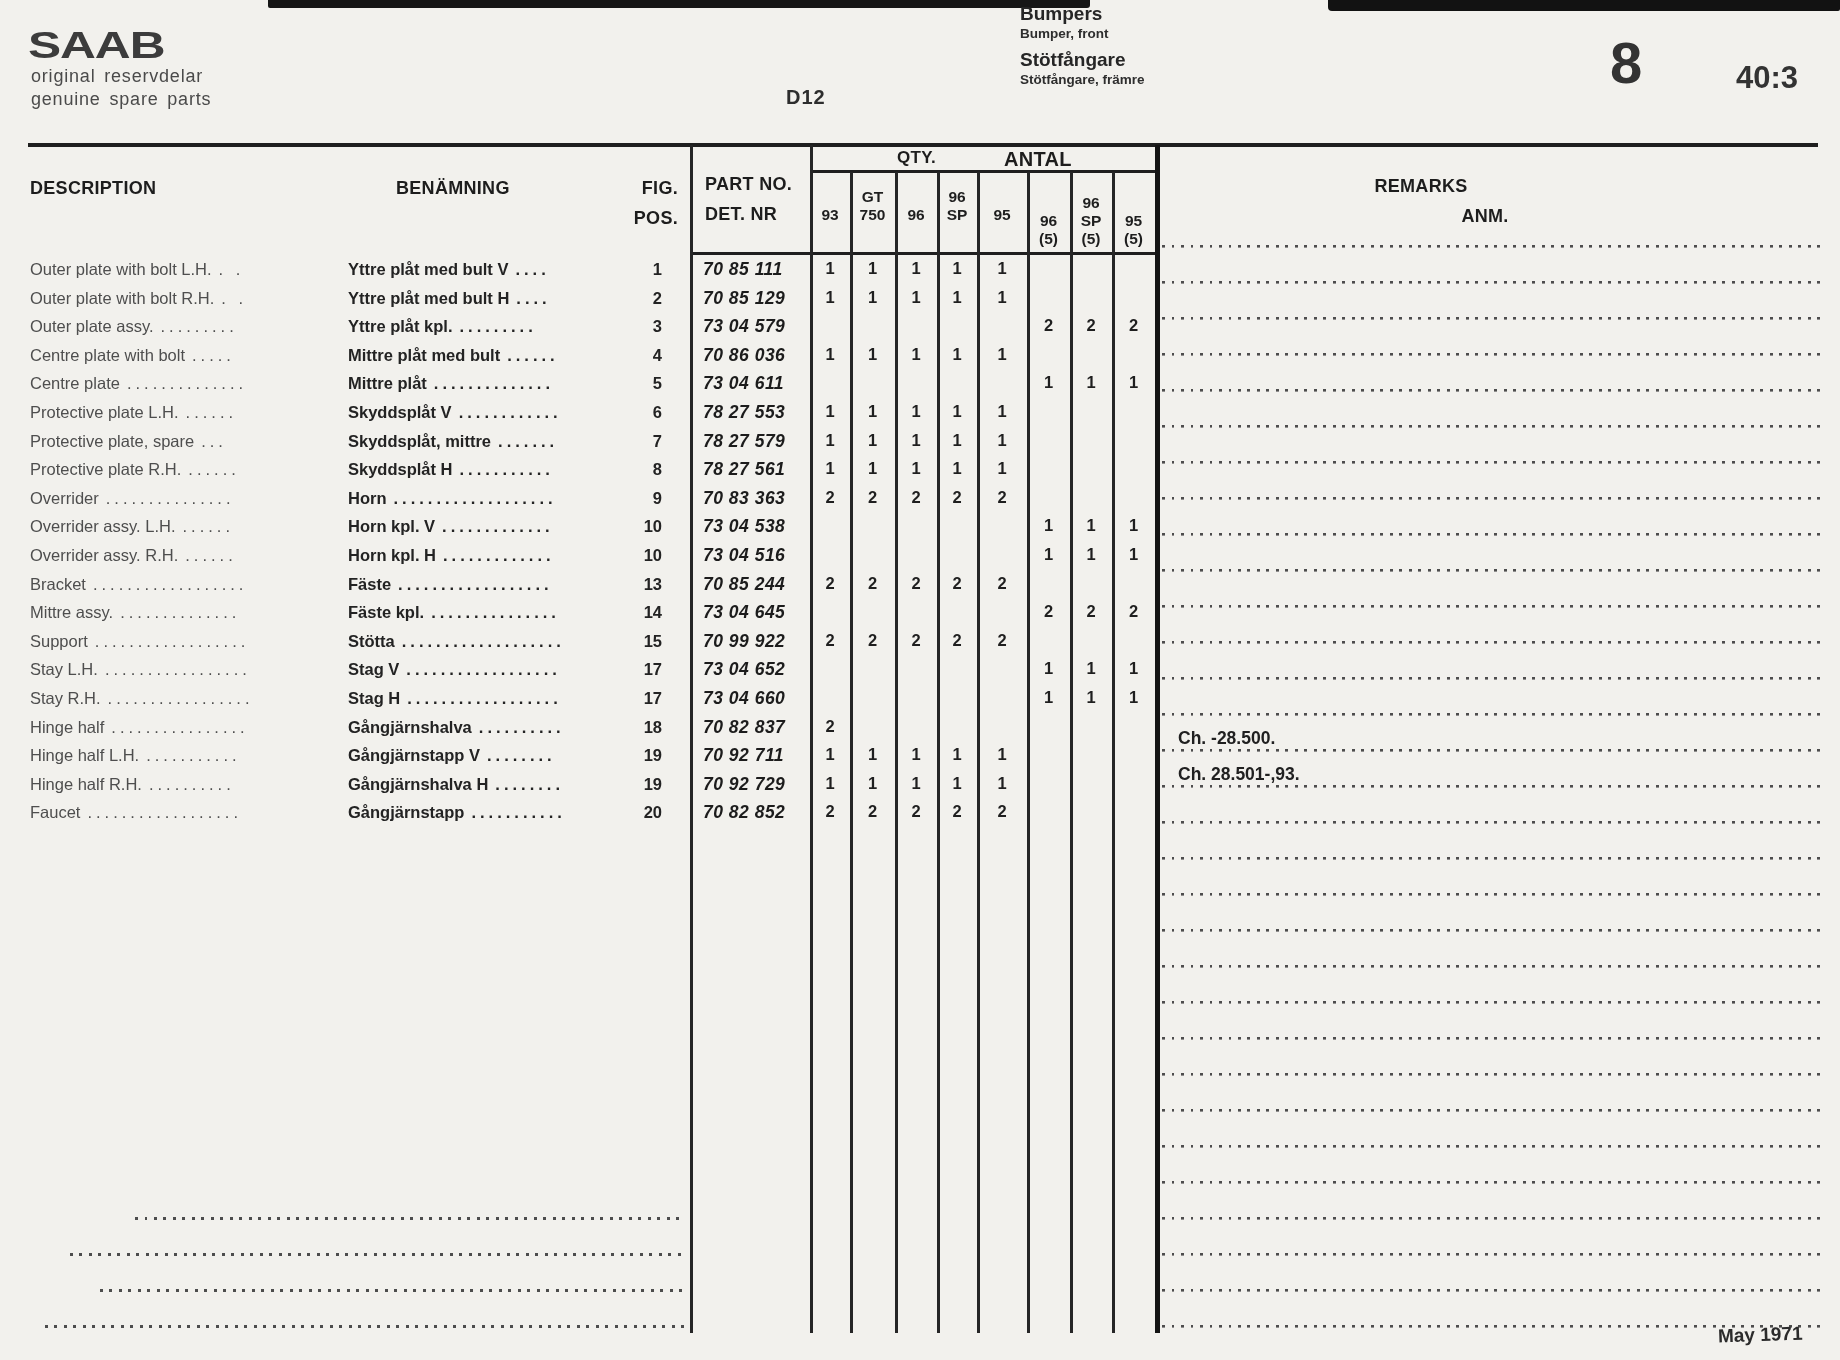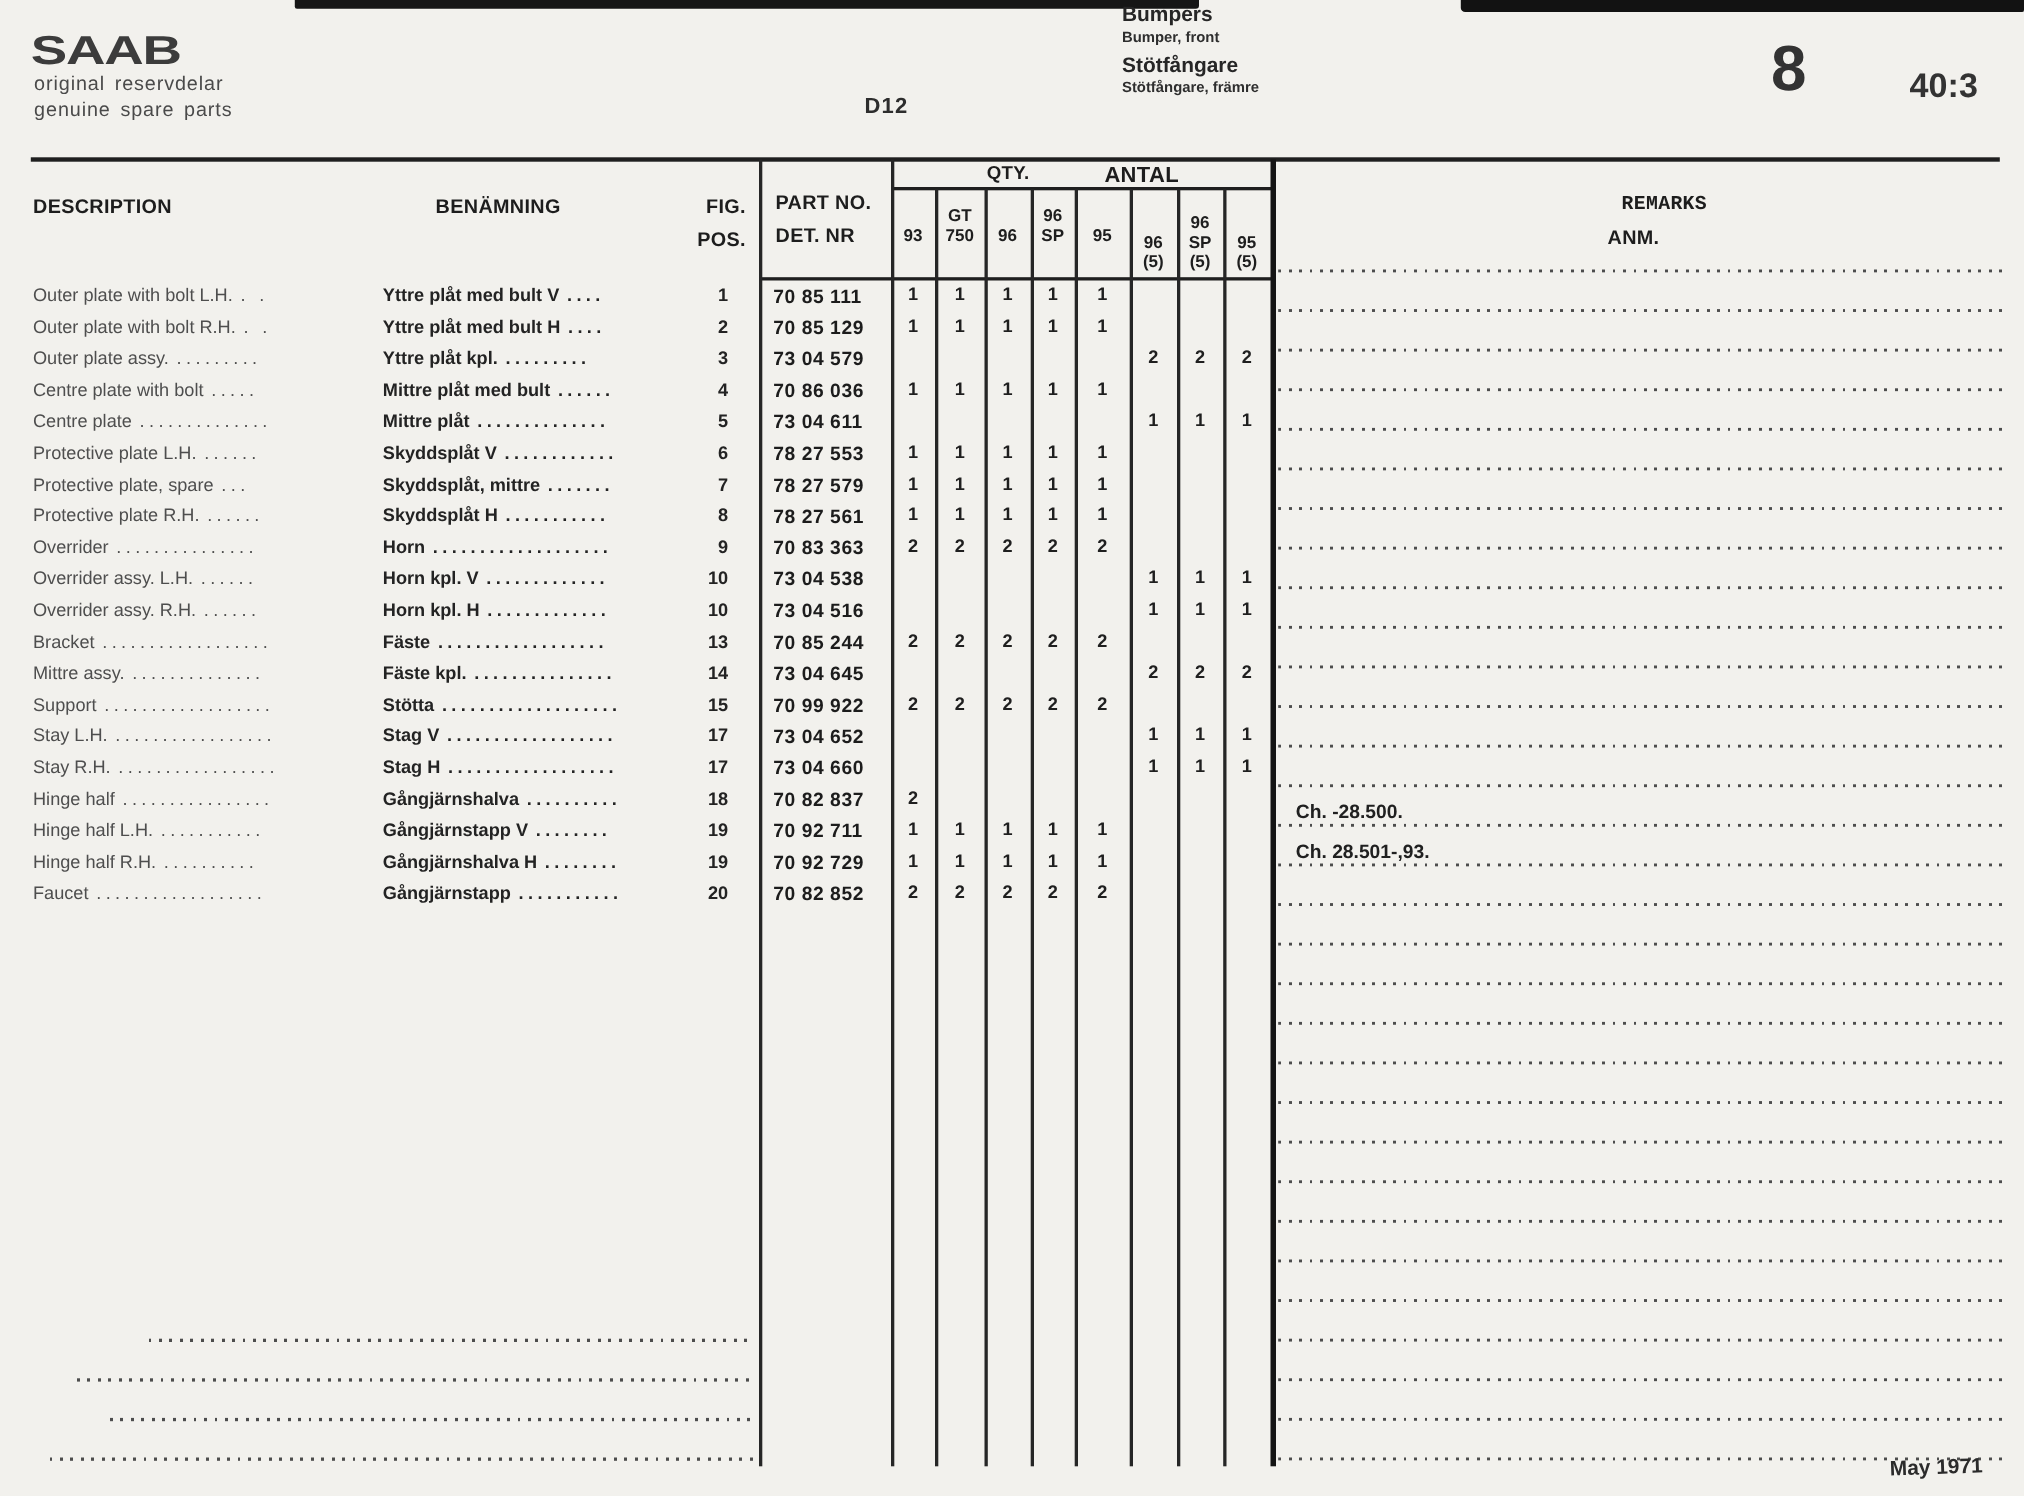--- a/index.html
+++ b/index.html
@@ -35,21 +35,21 @@
   .qh{position:absolute;top:173px;height:79px;display:flex;flex-direction:column;justify-content:flex-end;
       align-items:center;text-align:center;font-weight:700;font-size:15.5px;line-height:18px;color:#1e1e1e;box-sizing:border-box;}
   
   .trow{position:absolute;left:0;width:1840px;height:29px;}
   .c-desc{position:absolute;left:30px;top:4px;width:285px;white-space:nowrap;overflow:hidden;
           font-size:16.5px;color:#4e4e4e;}
   .c-ben{position:absolute;left:348px;top:4px;width:232px;white-space:nowrap;overflow:hidden;
          font-size:16.5px;font-weight:700;color:#232323;}
   .dots{letter-spacing:4px;margin-left:7px;}
   .c-fig{position:absolute;left:588px;top:4px;width:74px;text-align:right;font-weight:700;font-size:16.5px;color:#232323;}
-  .c-part{position:absolute;left:703px;top:3px;width:106px;font-weight:700;font-size:17.5px;color:#1c1c1c;letter-spacing:.5px;white-space:nowrap;}
+  .c-part{position:absolute;left:703px;top:3px;width:106px;font-weight:700;font-size:17.5px;color:#1c1c1c;letter-spacing:.5px;white-space:nowrap;font-style:italic;}
   .c-qty{position:absolute;top:3px;text-align:center;font-weight:700;font-size:16.5px;color:#1f1f1f;}
   
   .remark-row{position:absolute;left:1162px;width:660px;height:36px;
      background:repeating-linear-gradient(90deg,#4d4d4d 0 2.6px,transparent 2.6px 9.5px) left bottom/100% 2.6px no-repeat;}
   .remark-text{position:absolute;left:1178px;width:420px;height:36px;display:flex;align-items:flex-end;
      padding-bottom:3px;font-weight:700;font-size:17.5px;color:#202020;box-sizing:border-box;}
   .footer-date{left:1718px;top:1324px;font-size:19px;font-weight:700;color:#2b2b2b;transform:rotate(-2deg);}
 </style>
 </head>
 <body>
@@ -90,21 +90,21 @@
   <div class="vline" style="left:1155px;top:145px;width:5px;height:1188px;background:#141414;"></div>
 
   <div class="h1" style="left:30px;top:178px;">DESCRIPTION</div>
   <div class="h1" style="left:348px;top:178px;margin-left:48px;">BENÄMNING</div>
   <div class="h1 right" style="left:590px;top:178px;width:88px;">FIG.</div>
   <div class="h1 right" style="left:590px;top:208px;width:88px;">POS.</div>
   <div class="h1" style="left:705px;top:174px;">PART NO.</div>
   <div class="h1" style="left:705px;top:204px;">DET. NR</div>
   <div class="h1" style="left:897px;top:148px;font-size:17px;">QTY.</div>
   <div class="h1" style="left:1004px;top:148px;font-size:20px;">ANTAL</div>
-  <div class="h1 center" style="left:1188px;top:176px;width:650px;font-family:Liberation Mono, monospace;">REMARKS</div>
+  <div class="h1 center" style="left:1096px;top:176px;width:650px;">REMARKS</div>
   <div class="h1 center" style="left:1160px;top:206px;width:650px;">ANM.</div>
 
   <div id="qty-header-layer">
       <div class="qh" style="left: 812px; width: 36px; padding-bottom: 28px;">
         <div>93</div>
       </div>
       <div class="qh" style="left: 852px; width: 41px; padding-bottom: 28px;">
         <div>GT</div>
         <div>750</div>
       </div>

